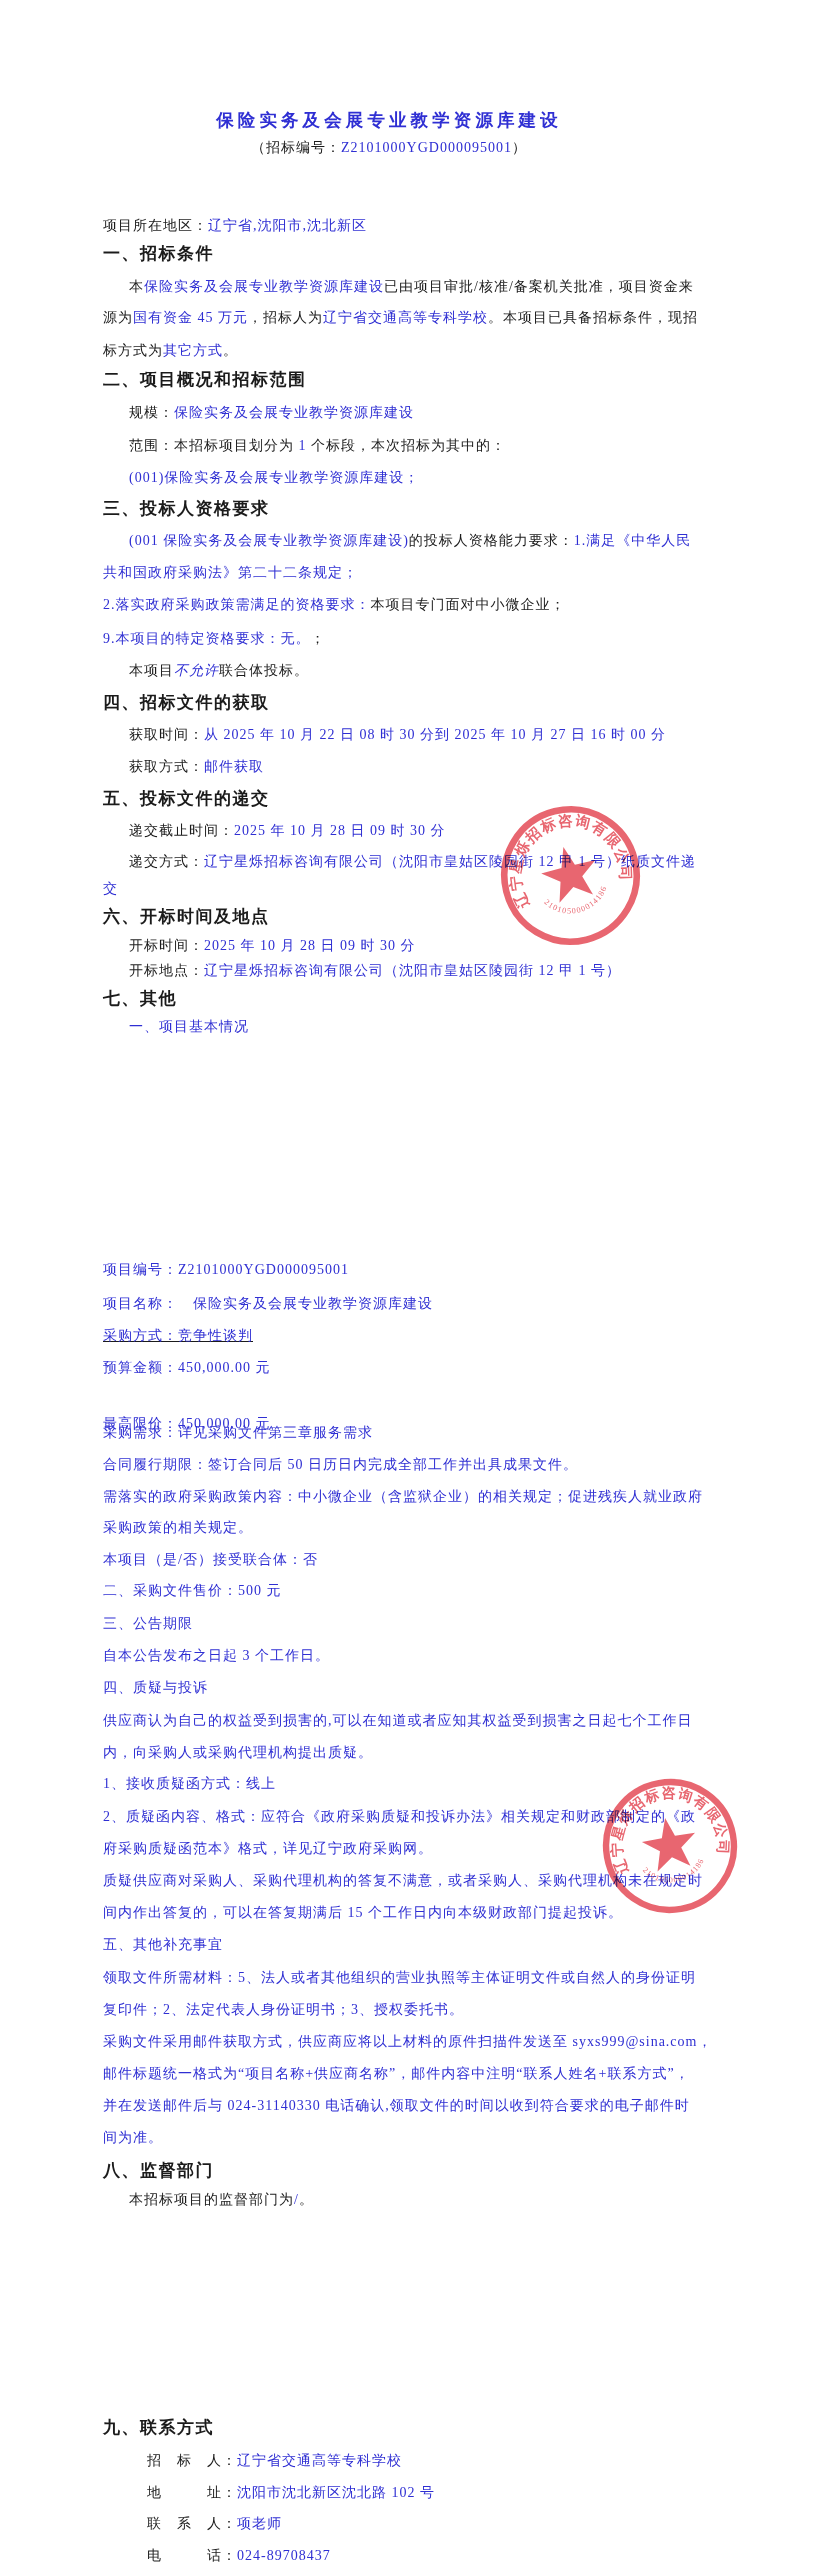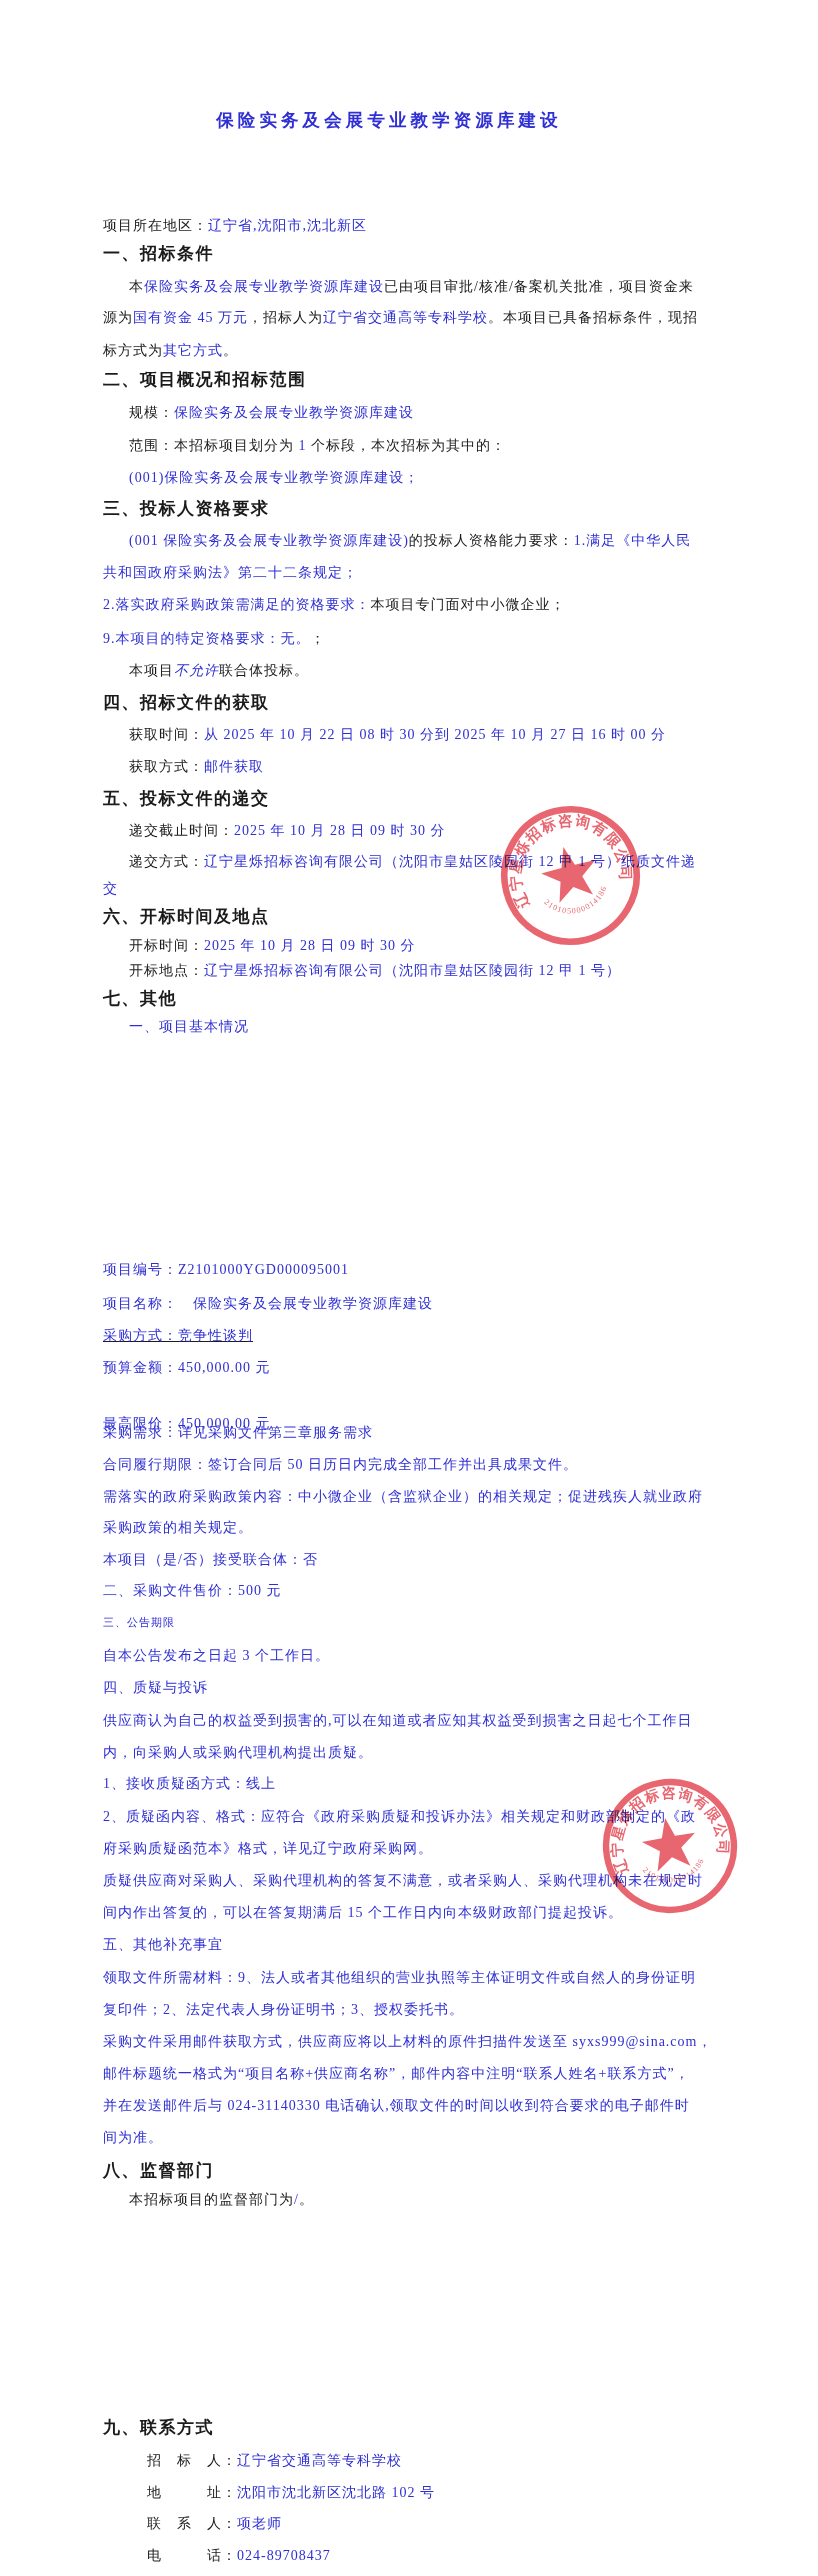--- a/index.html
+++ b/index.html
@@ -46,20 +46,21 @@
     z-index:5;
     mix-blend-mode:multiply;
     opacity:0.88;
   }
 </style>
 </head>
 <body>
 
 <div class="page">
   <div class="doc-title">保险实务及会展专业教学资源库建设</div>
+  <div class="doc-subtitle"><span class="ink">（招标编号：</span><span class="accent">Z2101000YGD000095001</span><span class="ink">）</span></div>
 
   <div>
       <div class="line" style="font-size: 14px; top: 219px; left: 103px;"><span class="ink">项目所在地区：</span><span class="accent">辽宁省,沈阳市,沈北新区</span></div>
       <div class="line heading" style="font-size: 17px; top: 245px; left: 103px;"><span class="ink">一、招标条件</span></div>
       <div class="line" style="font-size: 14px; top: 280px; left: 129px;"><span class="ink">本</span><span class="accent">保险实务及会展专业教学资源库建设</span><span class="ink">已由项目审批/核准/备案机关批准，项目资金来</span></div>
       <div class="line" style="font-size: 14px; top: 311px; left: 103px;"><span class="ink">源为</span><span class="accent">国有资金 45 万元</span><span class="ink">，招标人为</span><span class="accent">辽宁省交通高等专科学校</span><span class="ink">。本项目已具备招标条件，现招</span></div>
       <div class="line" style="font-size: 14px; top: 344px; left: 103px;"><span class="ink">标方式为</span><span class="accent">其它方式</span><span class="ink">。</span></div>
       <div class="line heading" style="font-size: 17px; top: 371px; left: 103px;"><span class="ink">二、项目概况和招标范围</span></div>
       <div class="line" style="font-size: 14px; top: 406px; left: 129px;"><span class="ink">规模：</span><span class="accent">保险实务及会展专业教学资源库建设</span></div>
       <div class="line" style="font-size: 14px; top: 439px; left: 129px;"><span class="ink">范围：本招标项目划分为 </span><span class="accent">1</span><span class="ink"> 个标段，本次招标为其中的：</span></div>
@@ -86,32 +87,32 @@
       <div class="line" style="font-size: 14px; top: 1297px; left: 103px;"><span class="accent">项目名称：　保险实务及会展专业教学资源库建设</span></div>
       <div class="line" style="font-size: 14px; top: 1329px; left: 103px; text-decoration: underline;"><span class="accent">采购方式：竞争性谈判</span></div>
       <div class="line" style="font-size: 14px; top: 1361px; left: 103px;"><span class="accent">预算金额：450,000.00 元</span></div>
       <div class="line" style="font-size: 14px; top: 1417px; left: 103px;"><span class="accent">最高限价：450,000.00 元</span></div>
       <div class="line" style="font-size: 14px; top: 1426px; left: 103px;"><span class="accent">采购需求：详见采购文件第三章服务需求</span></div>
       <div class="line" style="font-size: 14px; top: 1458px; left: 103px;"><span class="accent">合同履行期限：签订合同后 50 日历日内完成全部工作并出具成果文件。</span></div>
       <div class="line" style="font-size: 14px; top: 1490px; left: 103px;"><span class="accent">需落实的政府采购政策内容：中小微企业（含监狱企业）的相关规定；促进残疾人就业政府</span></div>
       <div class="line" style="font-size: 14px; top: 1521px; left: 103px;"><span class="accent">采购政策的相关规定。</span></div>
       <div class="line" style="font-size: 14px; top: 1553px; left: 103px; text-align: center;"><span class="accent">本项目（是/否）接受联合体：否</span></div>
       <div class="line" style="font-size: 14px; top: 1584px; left: 103px;"><span class="accent">二、采购文件售价：500 元</span></div>
-      <div class="line" style="font-size: 11px; top: 1617px; left: 103px;"><span class="accent">三、公告期限</span></div>
+      <div class="line" style="font-size: 14px; top: 1617px; left: 103px;"><span class="accent">三、公告期限</span></div>
       <div class="line" style="font-size: 14px; top: 1649px; left: 103px;"><span class="accent">自本公告发布之日起 3 个工作日。</span></div>
       <div class="line" style="font-size: 14px; top: 1681px; left: 103px;"><span class="accent">四、质疑与投诉</span></div>
       <div class="line" style="font-size: 14px; top: 1714px; left: 103px;"><span class="accent">供应商认为自己的权益受到损害的,可以在知道或者应知其权益受到损害之日起七个工作日</span></div>
       <div class="line" style="font-size: 14px; top: 1746px; left: 103px;"><span class="accent">内，向采购人或采购代理机构提出质疑。</span></div>
       <div class="line" style="font-size: 14px; top: 1777px; left: 103px;"><span class="accent">1、接收质疑函方式：线上</span></div>
       <div class="line" style="font-size: 14px; top: 1810px; left: 103px;"><span class="accent">2、质疑函内容、格式：应符合《政府采购质疑和投诉办法》相关规定和财政部制定的《政</span></div>
       <div class="line" style="font-size: 14px; top: 1842px; left: 103px;"><span class="accent">府采购质疑函范本》格式，详见辽宁政府采购网。</span></div>
       <div class="line" style="font-size: 14px; top: 1874px; left: 103px;"><span class="accent">质疑供应商对采购人、采购代理机构的答复不满意，或者采购人、采购代理机构未在规定时</span></div>
       <div class="line" style="font-size: 14px; top: 1906px; left: 103px;"><span class="accent">间内作出答复的，可以在答复期满后 15 个工作日内向本级财政部门提起投诉。</span></div>
       <div class="line" style="font-size: 14px; top: 1938px; left: 103px;"><span class="accent">五、其他补充事宜</span></div>
-      <div class="line" style="font-size: 14px; top: 1971px; left: 103px;"><span class="accent">领取文件所需材料：9、法人或者其他组织的营业执照等主体证明文件或自然人的身份证明</span></div>
+      <div class="line" style="font-size: 14px; top: 1971px; left: 103px;"><span class="accent">领取文件所需材料：5、法人或者其他组织的营业执照等主体证明文件或自然人的身份证明</span></div>
       <div class="line" style="font-size: 14px; top: 2003px; left: 103px;"><span class="accent">复印件；2、法定代表人身份证明书；3、授权委托书。</span></div>
       <div class="line" style="font-size: 14px; top: 2035px; left: 103px;"><span class="accent">采购文件采用邮件获取方式，供应商应将以上材料的原件扫描件发送至 syxs999@sina.com，</span></div>
       <div class="line" style="font-size: 14px; top: 2067px; left: 103px;"><span class="accent">邮件标题统一格式为“项目名称+供应商名称”，邮件内容中注明“联系人姓名+联系方式”，</span></div>
       <div class="line" style="font-size: 14px; top: 2099px; left: 103px;"><span class="accent">并在发送邮件后与 024-31140330 电话确认,领取文件的时间以收到符合要求的电子邮件时</span></div>
       <div class="line" style="font-size: 14px; top: 2131px; left: 103px;"><span class="accent">间为准。</span></div>
       <div class="line heading" style="font-size: 17px; top: 2162px; left: 103px;"><span class="ink">八、监督部门</span></div>
       <div class="line" style="font-size: 14px; top: 2193px; left: 129px; text-align: right;"><span class="ink">本招标项目的监督部门为</span><span class="accent">/</span><span class="ink">。</span></div>
       <div class="line heading" style="font-size: 17px; top: 2419px; left: 103px;"><span class="ink">九、联系方式</span></div>
       <div class="line" style="font-size: 14px; top: 2454px; left: 147px;"><span class="ink">招　标　人：</span><span class="accent">辽宁省交通高等专科学校</span></div>
       <div class="line" style="font-size: 14px; top: 2486px; left: 147px;"><span class="ink">地　　　址：</span><span class="accent">沈阳市沈北新区沈北路 102 号</span></div>

